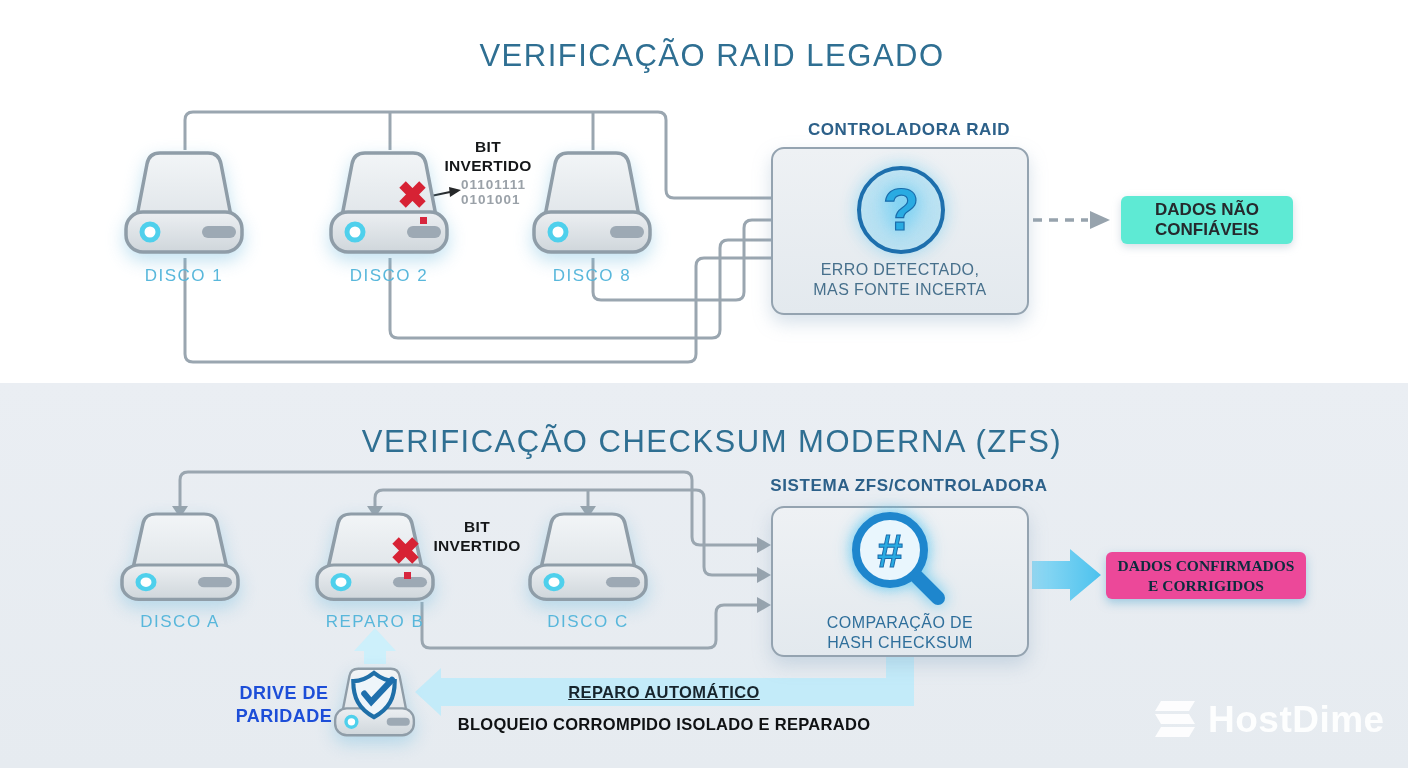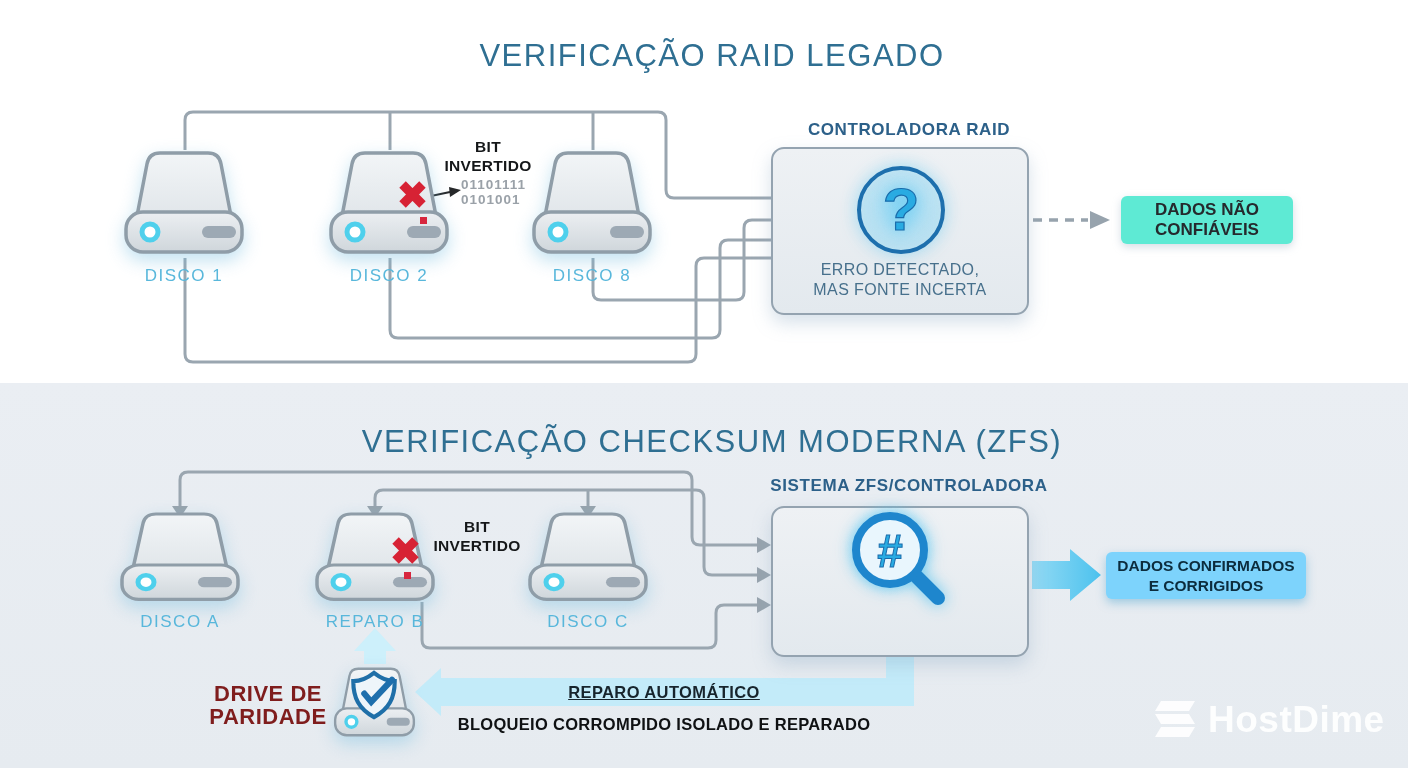--- a/index.html
+++ b/index.html
@@ -32,39 +32,39 @@
   #raid-caption{left:781px;top:260px;width:238px;color:#47708c;}
   #zfs-caption{left:781px;top:613px;width:238px;color:#2f6f9b;}
 
   .icon-glow{filter:drop-shadow(0 0 8px rgba(80,195,240,.85));}
   .abs{position:absolute;}
 
   .result-box{position:absolute;border-radius:6px;text-align:center;font-weight:600;
               line-height:20px;padding-top:4px;box-sizing:border-box;}
   #gray-result{left:1121px;top:196px;width:172px;height:48px;background:#5eead4;
                color:#25292d;font-size:17px;box-shadow:0 3px 8px rgba(150,170,190,.4);}
-  #cyan-result{left:1106px;top:552px;width:200px;height:47px;background:#7dd3fc;
-               color:#0c2c3d;font-size:15.5px;box-shadow:0 4px 10px rgba(90,170,210,.5);}
+  #cyan-result{left:1106px;top:552px;width:200px;height:47px;background:#ec4899;
+               color:#0c2c3d;font-size:15.5px;box-shadow:0 4px 10px rgba(90,170,210,.5);font-family:Liberation Serif, serif;}
 
   .dark-label{position:absolute;text-align:center;color:#151719;font-weight:600;
               font-size:15.5px;line-height:19px;letter-spacing:.3px;}
   #bit-top{left:428px;top:137px;width:120px;}
   #bit-bottom{left:417px;top:517px;width:120px;}
   .binary{position:absolute;left:461px;top:177px;font-size:13.5px;color:#9aa1a8;
           line-height:15px;letter-spacing:1px;font-weight:700;}
 
   .err-x{position:absolute;color:#d72234;font-size:37px;font-weight:700;line-height:1;}
   #err-x-top{left:397px;top:177px;}
   #err-x-bottom{left:390px;top:533px;}
   .err-dot{position:absolute;width:7px;height:7px;background:#d7263d;}
   #err-dot-top{left:420px;top:217px;}
   #err-dot-bottom{left:404px;top:572px;}
 
-  .parity-label{position:absolute;left:208px;top:682px;width:120px;text-align:center;
-                font-size:22px;color:#7f1d1d;font-weight:600;line-height:23px;letter-spacing:.5px;}
+  .parity-label{position:absolute;left:224px;top:682px;width:120px;text-align:center;
+                font-size:18px;color:#1d4ed8;font-weight:600;line-height:23px;letter-spacing:.5px;}
   #repair-label{position:absolute;left:464px;top:683px;width:400px;text-align:center;
                 font-size:16.5px;font-weight:600;color:#17242c;letter-spacing:.4px;text-decoration:underline;}
   #repair-caption{position:absolute;left:414px;top:715px;width:500px;text-align:center;
                   font-size:16.5px;font-weight:600;color:#0f1113;letter-spacing:.3px;}
 
   #logo{position:absolute;left:1152px;top:698px;display:flex;align-items:center;gap:10px;}
   .logo-text{font-size:37px;font-weight:700;color:rgba(255,255,255,.92);letter-spacing:.5px;}
 </style>
 </head>
 <body>
@@ -200,20 +200,24 @@
   <div class="err-dot" id="err-dot-bottom"></div>
 
   <div class="ctrl-title" id="zfs-box-title">SISTEMA ZFS/CONTROLADORA</div>
   <div class="ctrl-box" id="zfs-box"></div>
   <svg class="abs icon-glow" style="left:838px;top:500px" width="116" height="116" viewBox="-58 -58 116 116">
     <circle cx="-6" cy="-8" r="46" fill="url(#glowGrad)"></circle>
     <line x1="20" y1="18" x2="42" y2="40" stroke="#1e86cd" stroke-width="14" stroke-linecap="round"></line>
     <circle cx="-6" cy="-8" r="34" fill="#e9f6fd" stroke="#1e86cd" stroke-width="8"></circle>
     <text x="-6" y="9" text-anchor="middle" font-size="46" font-weight="bold" fill="#29abe2" stroke="#1a6cab" stroke-width="1">#</text>
   </svg>
+  <div class="ctrl-caption" id="zfs-caption">
+    <div>COMPARAÇÃO DE</div>
+    <div>HASH CHECKSUM</div>
+  </div>
 
   <div class="result-box" id="cyan-result">
     <div>DADOS CONFIRMADOS</div>
     <div>E CORRIGIDOS</div>
   </div>
 
   <svg class="disk" style="left:327px;top:664px" width="95" height="78" viewBox="0 0 140 116" preserveAspectRatio="none">
       <use href="#disk-sym"></use>
     </svg>
   <svg class="abs" style="left:346px;top:666px" width="56" height="58" viewBox="-20 -20 40 42">

